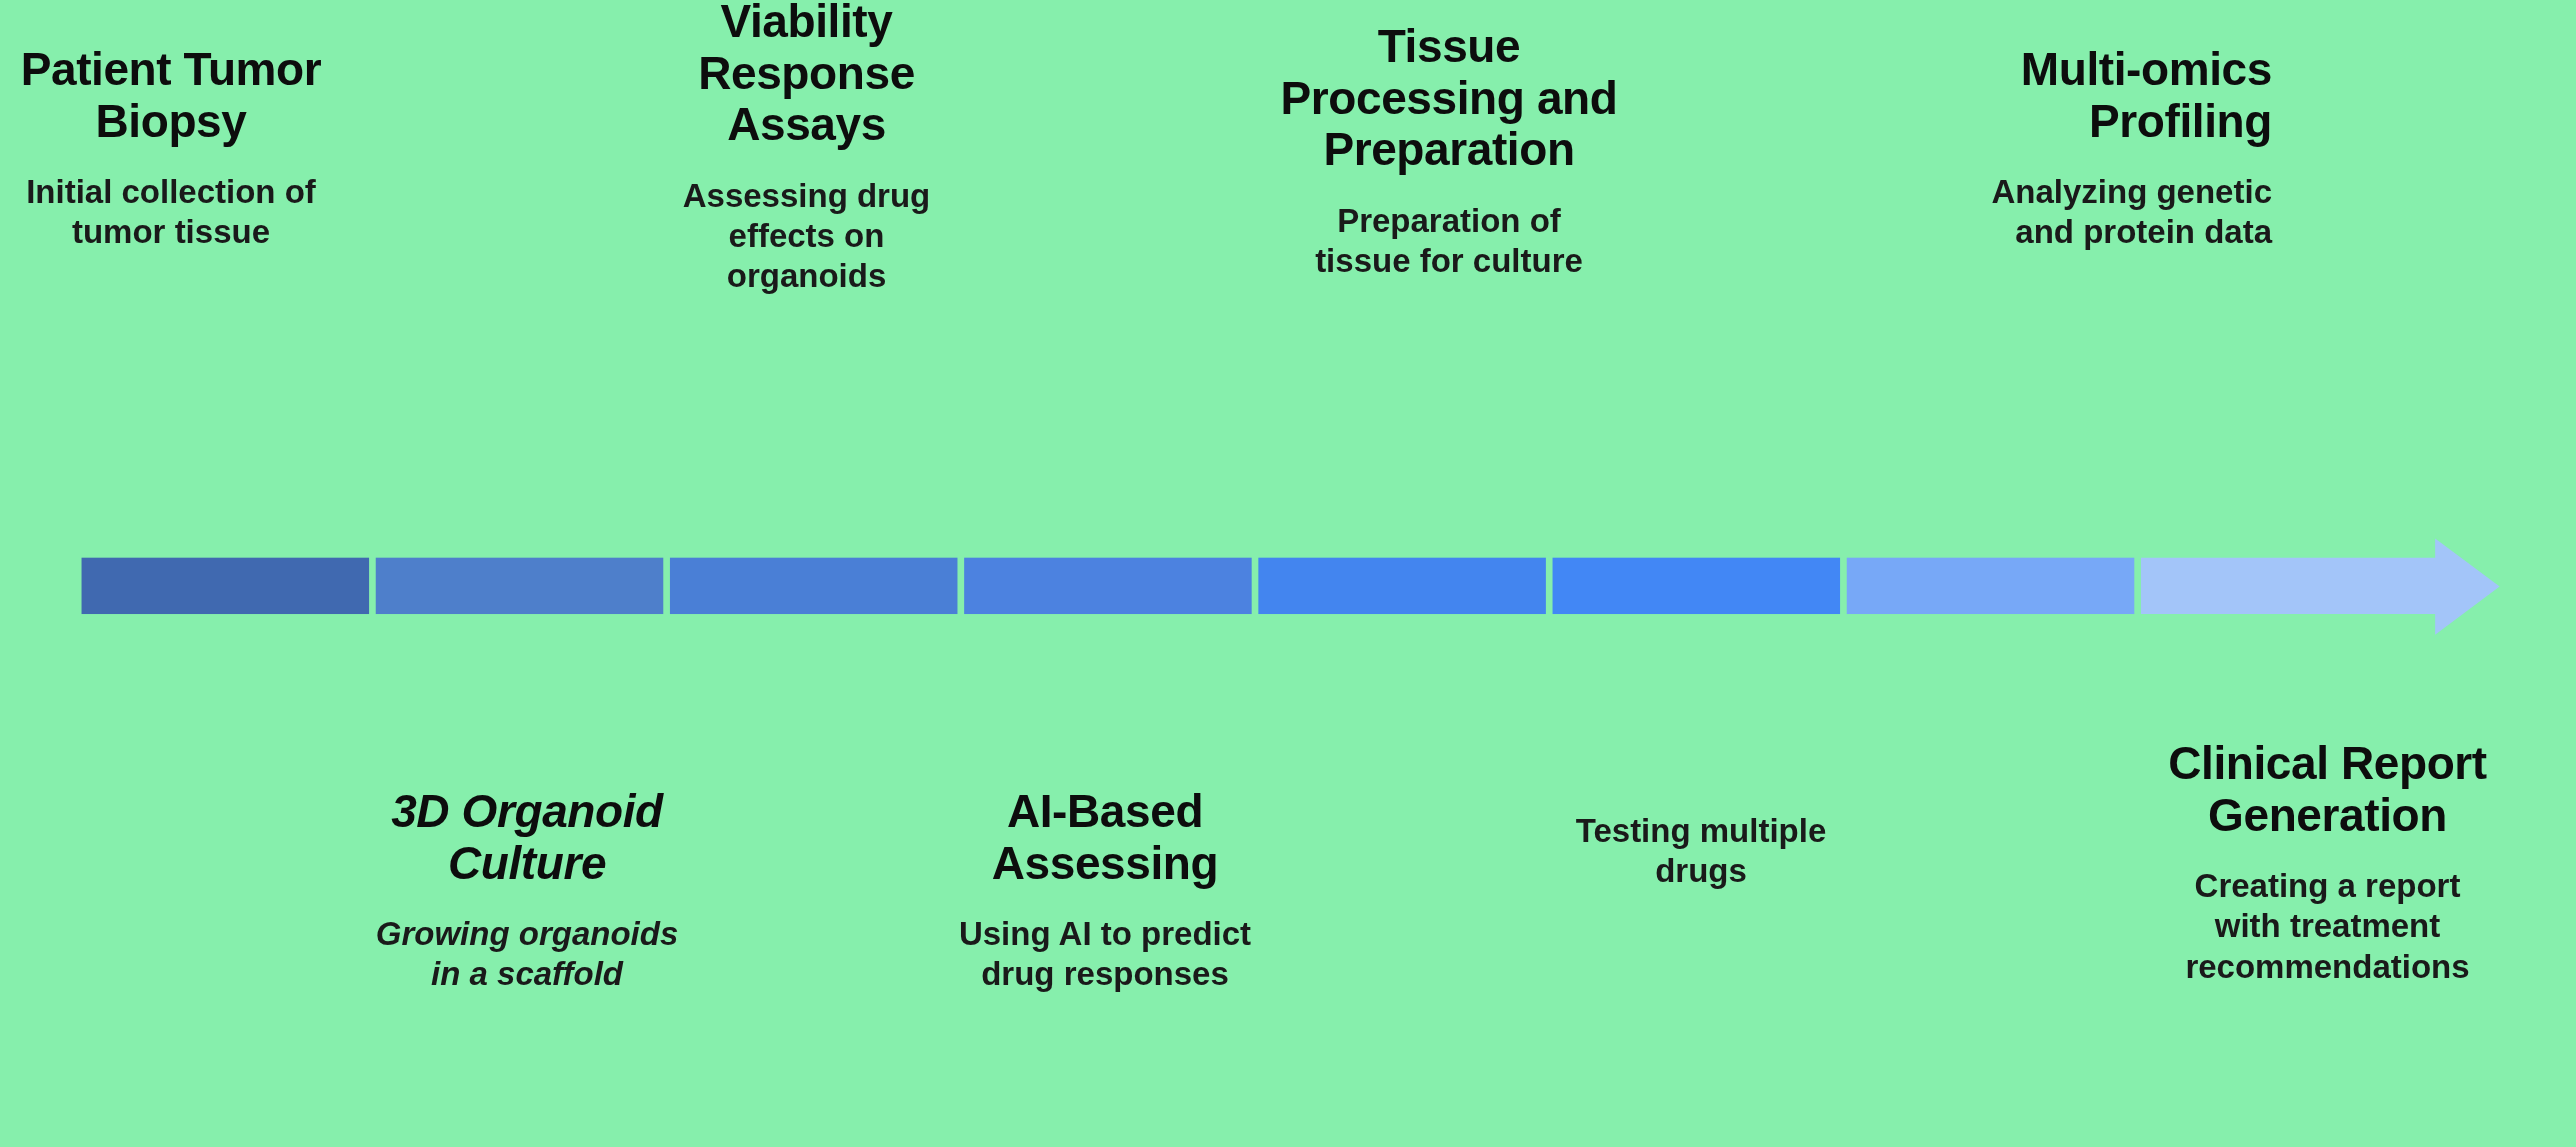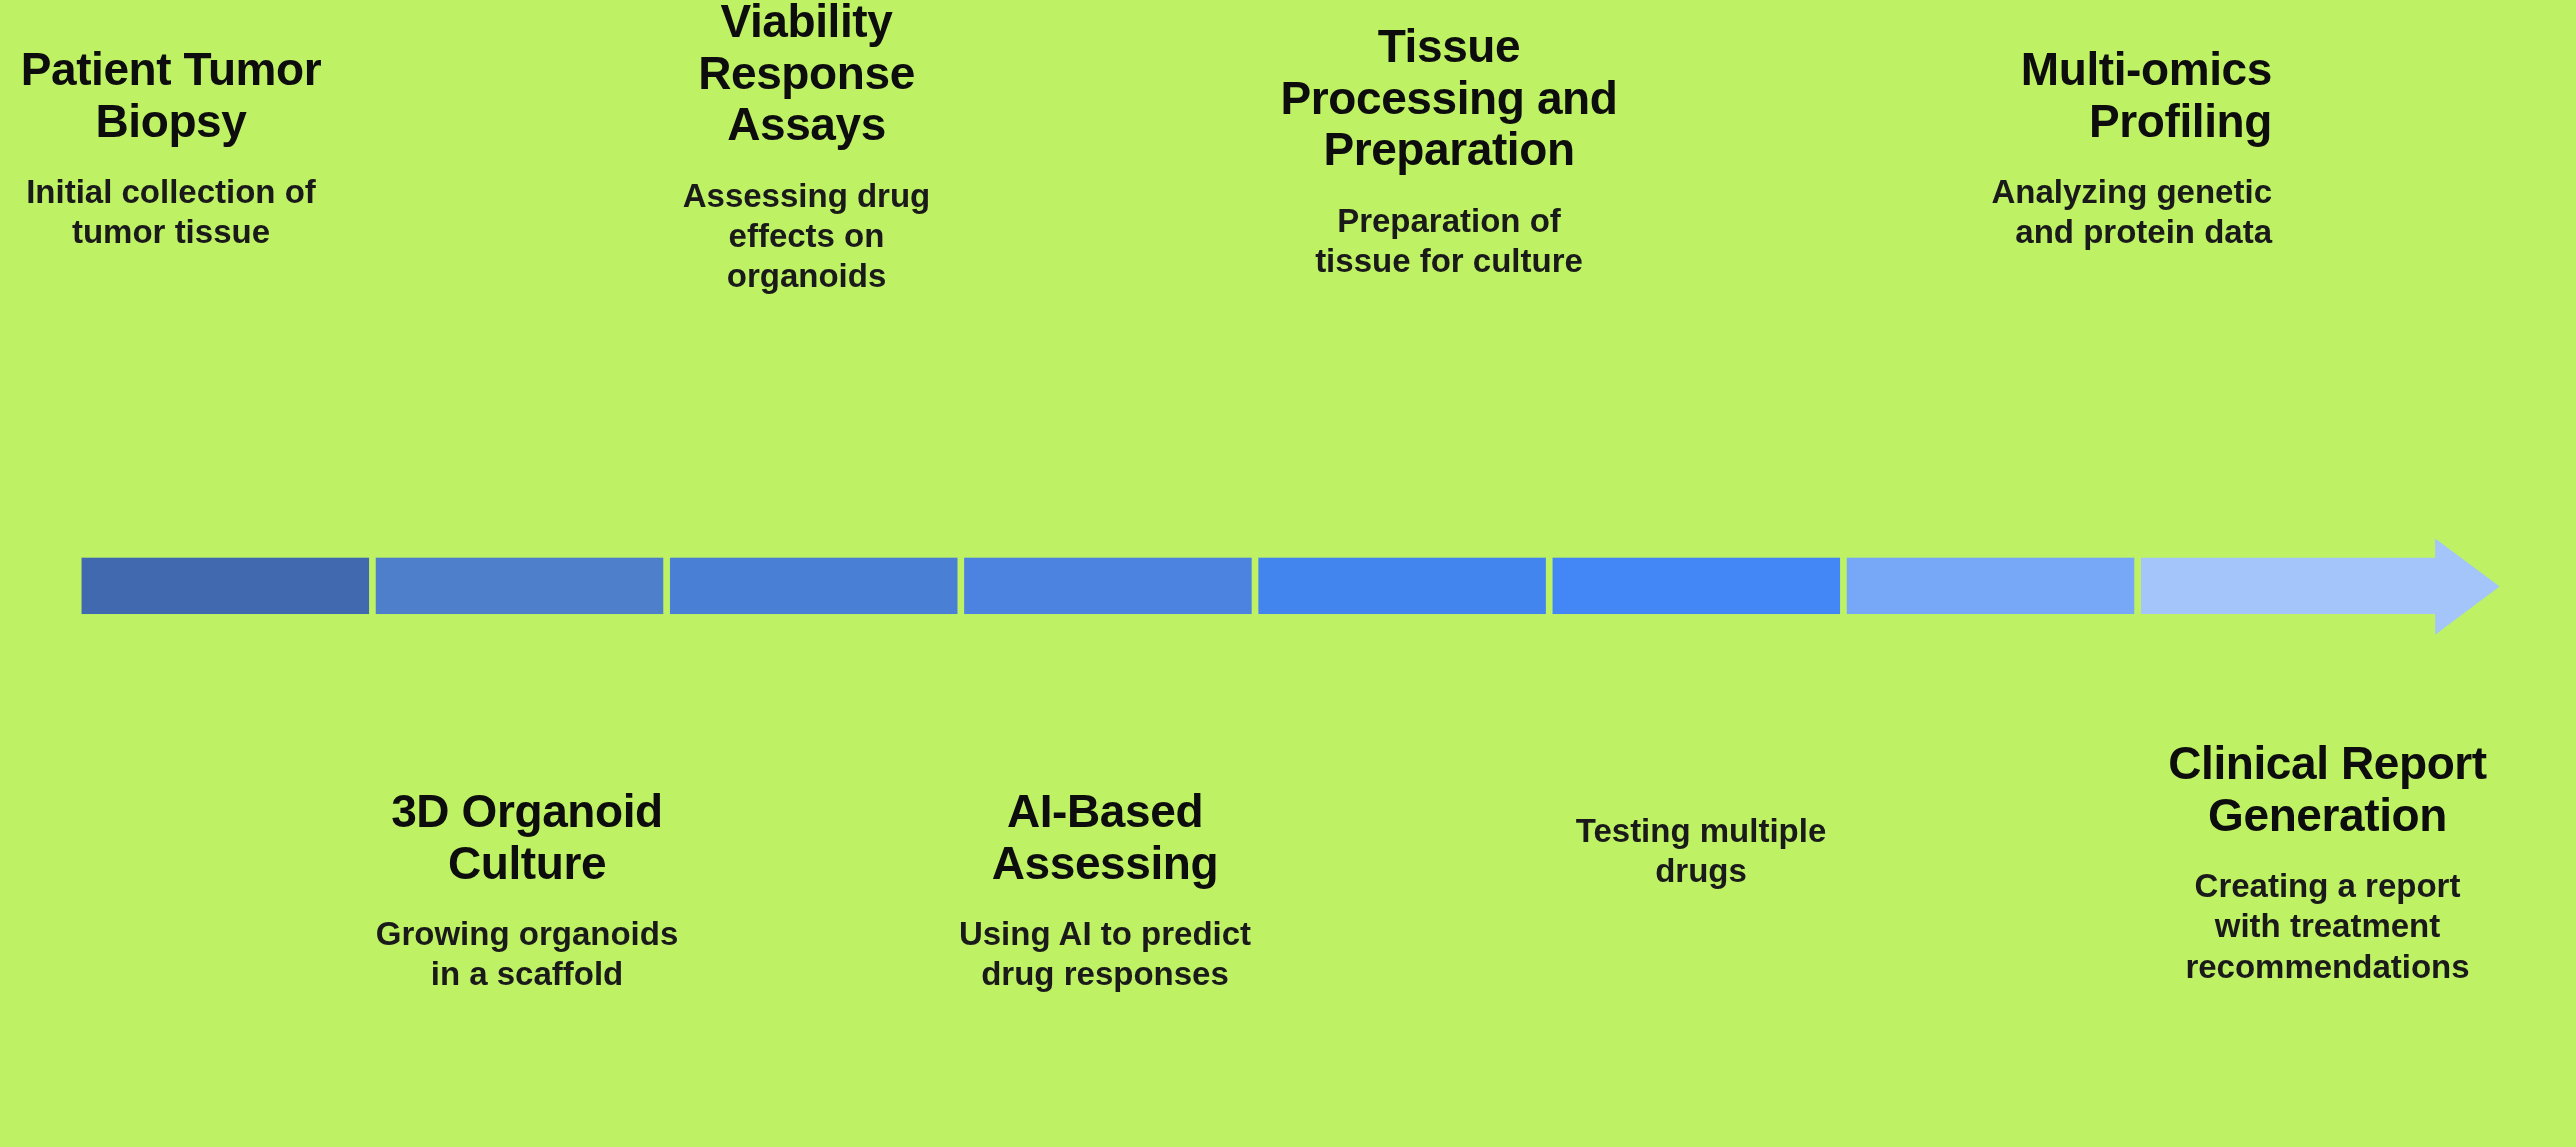--- a/index.html
+++ b/index.html
@@ -9,21 +9,21 @@
   }
   body {
     font-family: "Liberation Sans", sans-serif;
     -webkit-font-smoothing: antialiased;
   }
 
   #canvas {
     position: relative;
     width: 2576px;
     height: 1148px;
-    background: #bef264;
+    background: #86efac;
     overflow: hidden;
   }
 
   
   .stage-label {
     position: absolute;
     text-align: center;
     color: #111111;
     box-sizing: border-box;
   }
@@ -100,21 +100,21 @@
 tissue for culture</div>
   </div>
 
   <div class="stage-label top" style="left:1790px; top:44px; width:482px;text-align:right;">
     <div class="stage-title">Multi-omics
 Profiling</div>
     <div class="stage-desc">Analyzing genetic
 and protein data</div>
   </div>
 
-  <div class="stage-label bottom" style="left:297px; top:786px; width:460px;">
+  <div class="stage-label bottom" style="left:297px; top:786px; width:460px;font-style:italic;">
     <div class="stage-title">3D Organoid
 Culture</div>
     <div class="stage-desc">Growing organoids
 in a scaffold</div>
   </div>
 
   <div class="stage-label bottom" style="left:875px; top:786px; width:460px;">
     <div class="stage-title">AI-Based
 Assessing</div>
     <div class="stage-desc">Using AI to predict

